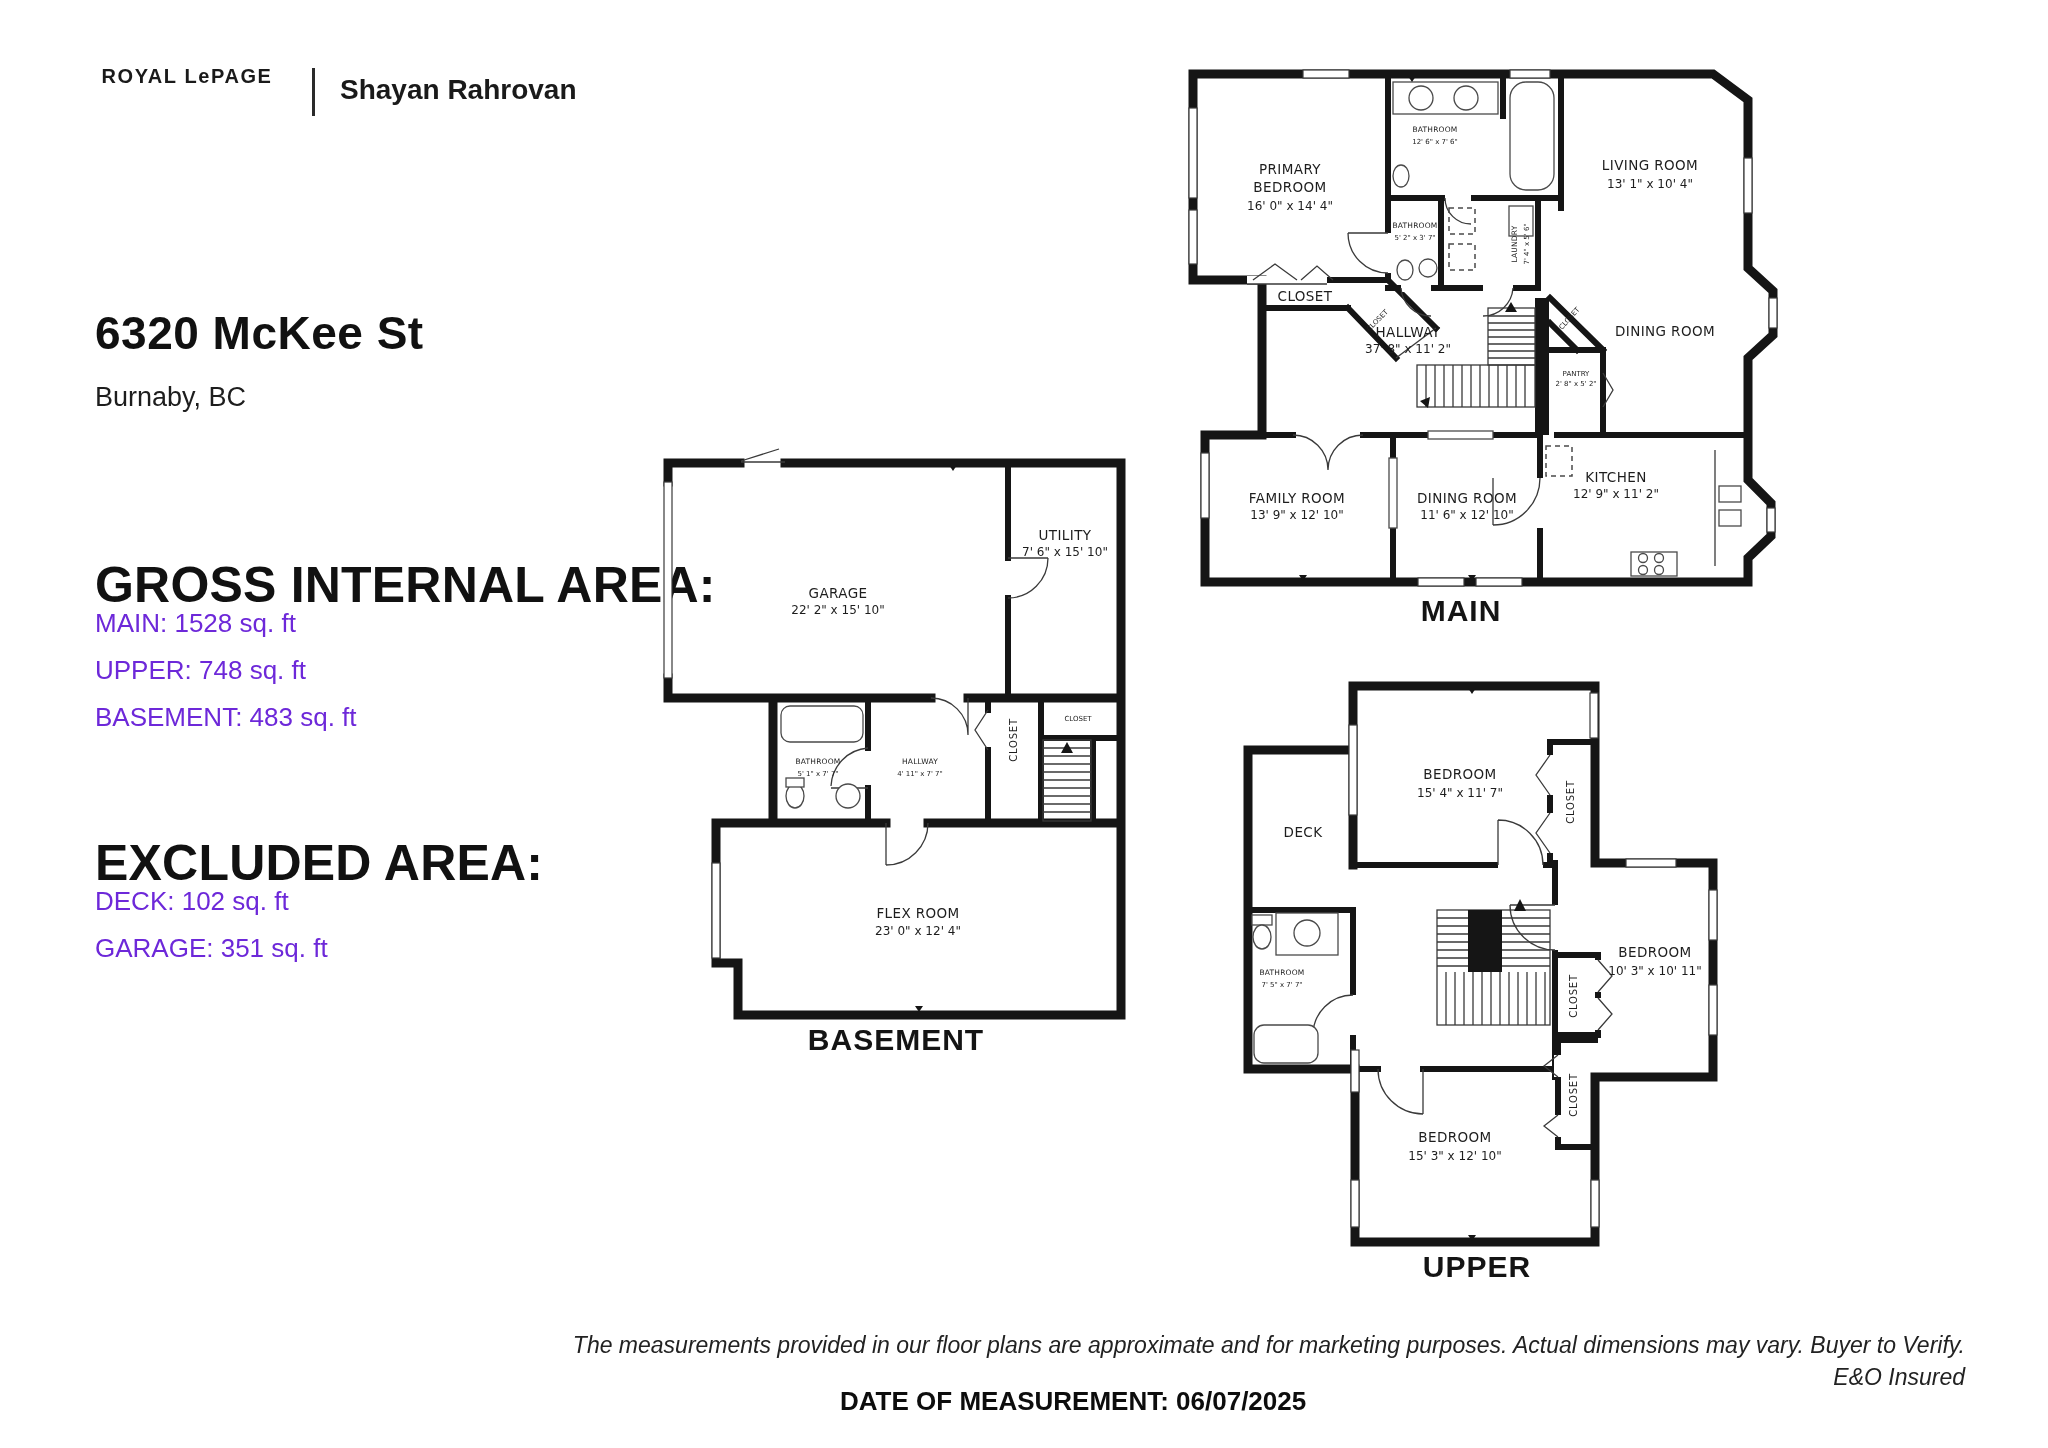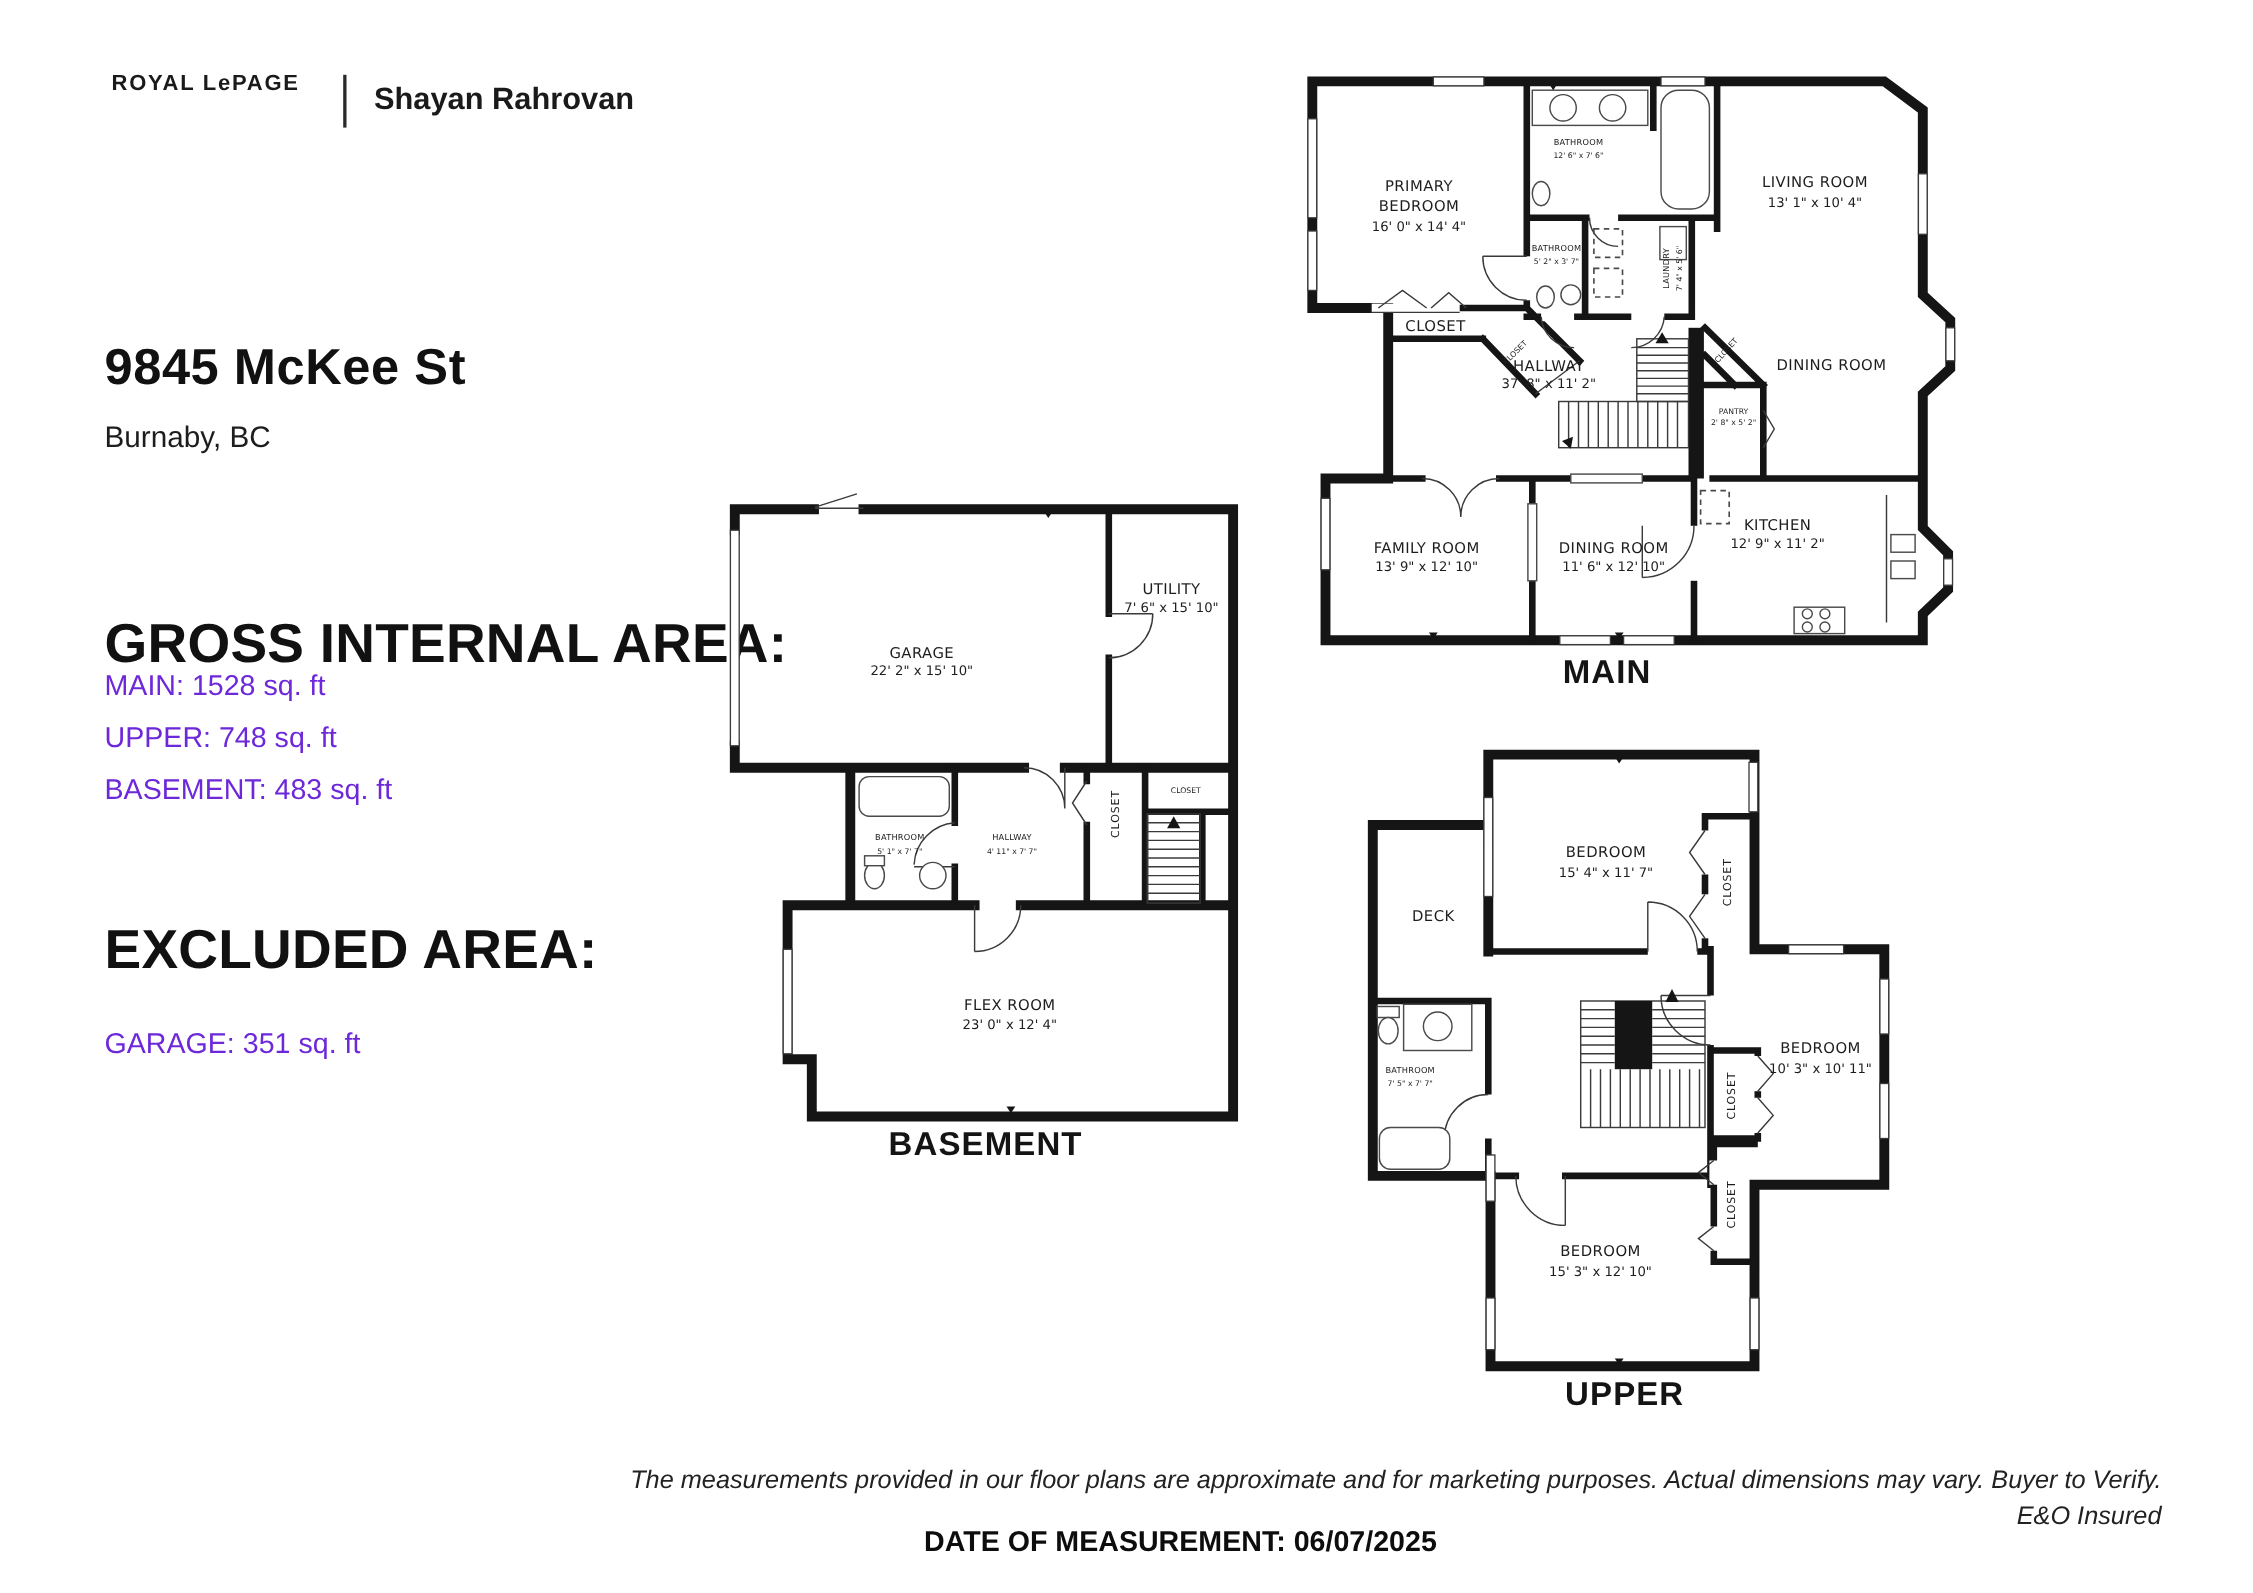--- a/index.html
+++ b/index.html
@@ -54,29 +54,30 @@
       </div>
     <div class="logo-text">ROYAL LePAGE</div>
     <div class="logo-bar">
         <div class="red"></div>
         <div class="stripes"></div>
       </div>
   </div>
   <div class="hdr-divider"></div>
   <div class="agent">Shayan Rahrovan</div>
 
-  <div class="addr">9845 McKee St</div>
+  <div class="addr">6320 McKee St</div>
   <div class="city">Burnaby, BC</div>
 
   <div class="sec-title" style="top:556px">GROSS INTERNAL AREA:</div>
   <div class="sec-line" style="top:608px">MAIN: 1528 sq. ft</div>
   <div class="sec-line" style="top:655px">UPPER: 748 sq. ft</div>
   <div class="sec-line" style="top:702px">BASEMENT: 483 sq. ft</div>
 
   <div class="sec-title" style="top:834px">EXCLUDED AREA:</div>
+  <div class="sec-line" style="top:886px">DECK: 102 sq. ft</div>
   <div class="sec-line" style="top:933px">GARAGE: 351 sq. ft</div>
 
 
   <svg class="plan" style="left:653px;top:448px" width="480" height="620" viewBox="0 0 480 620">
     <g class="wall">
       <path d="M15 15H87 M132 15H468 M468 15V567 M468 567H85 M85 567V515 M85 515H63 M63 515V375 M63 375H233 M275 375H468 M15 15V34 M15 230V250 M15 250H278 M315 250H468 M120 250V375"></path>
     </g>
     <g class="iwall">
       <path d="M355 15V110 M355 150V250 M215 250V300 M215 340V375 M335 250V262 M335 302V375 M388 250V375 M388 290H468 M440 290V375"></path>
     </g>

